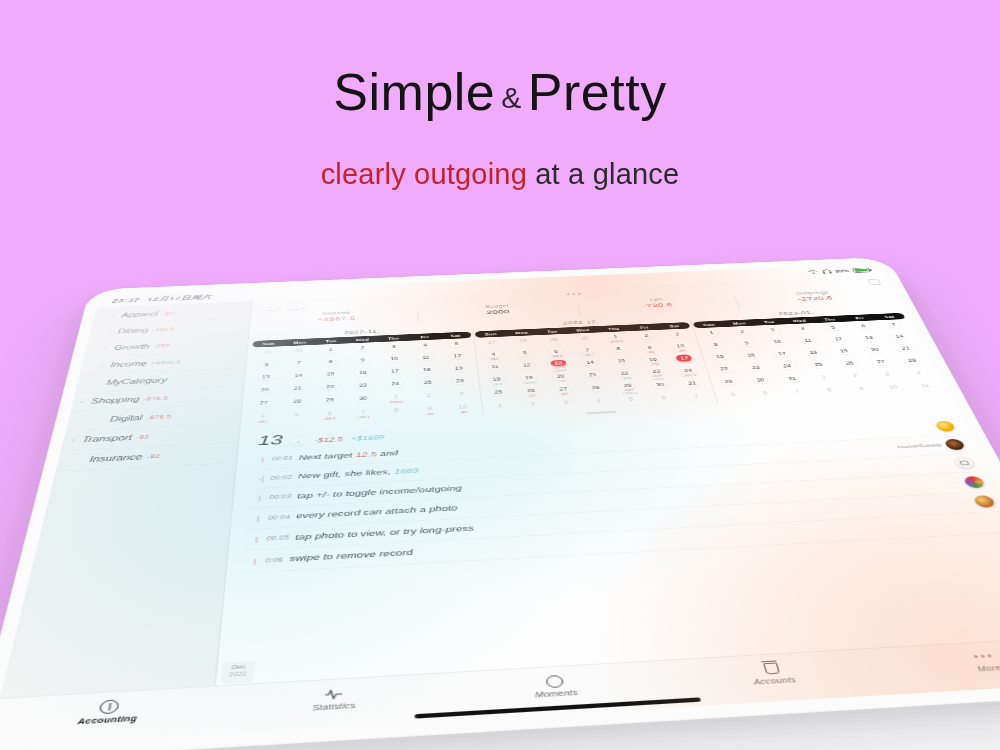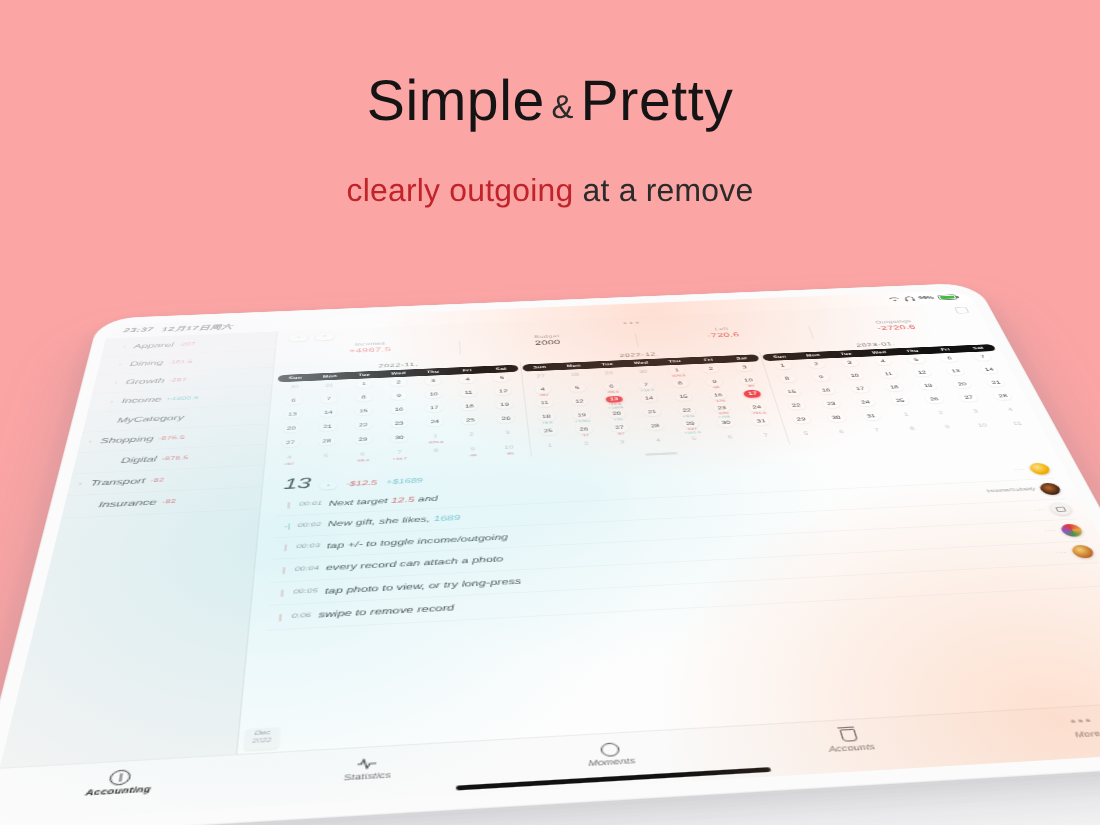--- a/index.html
+++ b/index.html
@@ -2,21 +2,21 @@
 <html><head>
 <meta charset="utf-8">
 <style>
   * { box-sizing: border-box; margin:0; padding:0; }
   html,body{
     width:1000px; height:750px; overflow:hidden;
     background:#ffffff;
     font-family:"Liberation Sans", sans-serif;
     -webkit-font-smoothing:antialiased;
   }
-  #root{ position:relative; width:1000px; height:670px; background:#fca5a5; }
+  #root{ position:relative; width:1000px; height:670px; background:#f0abfc; }
 
   
   .headline{
     position:absolute; left:0; top:62px; width:1000px; text-align:center;
     font-size:52px; font-weight:400; letter-spacing:0.5px; color:#141414;
     font-family:"Liberation Sans", sans-serif;
   }
   .headline .amp{ font-size:30px; vertical-align:2px; padding:0 6px; color:#2a2a2a; }
   .subhead{
     position:absolute; left:0; top:158px; width:1000px; text-align:center;
@@ -182,21 +182,21 @@
 </head>
 <body>
 
 <div id="root">
 
   <div class="headline">
     <span>Simple</span><span class="amp">&amp;</span><span>Pretty</span>
   </div>
 
   <div class="subhead">
-    <span class="accent">clearly outgoing</span><span> at a remove</span>
+    <span class="accent">clearly outgoing</span><span> at a glance</span>
   </div>
 
   <div class="stage">
     <div class="tablet">
       <div class="screen">
 
         <div class="statusbar">
           <div class="sb-left">
             <span>23:37</span>
             <span>12月17日周六</span>

